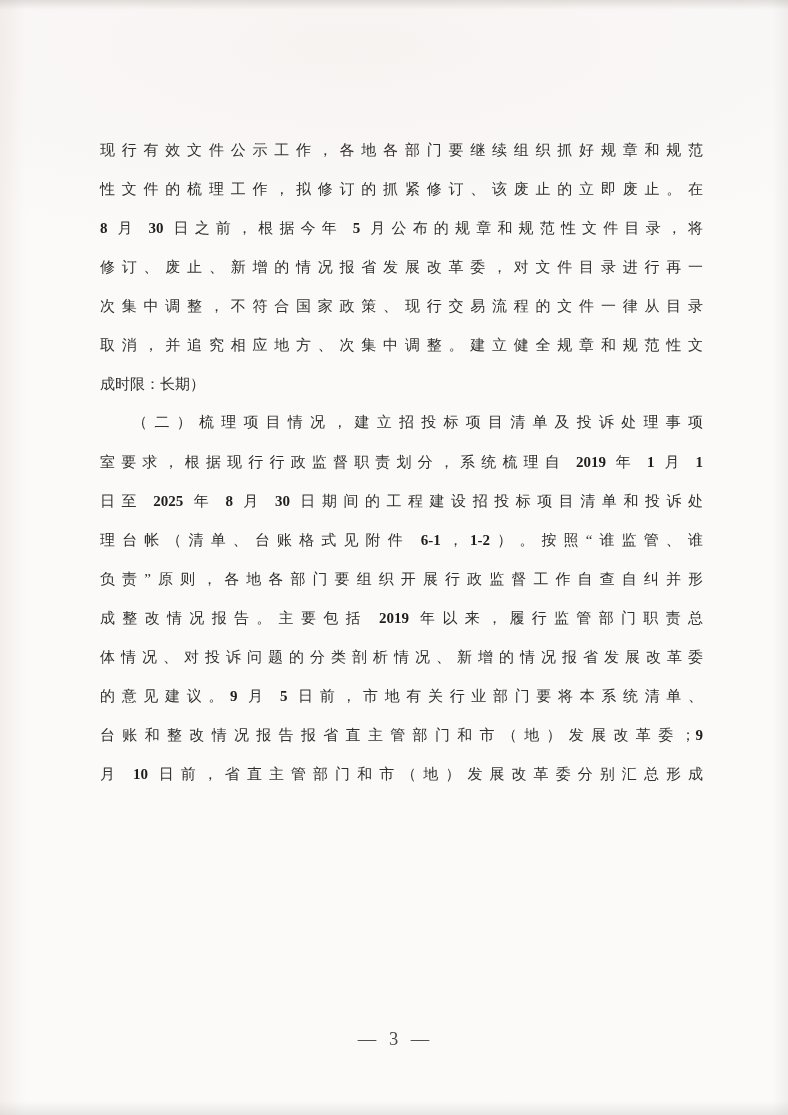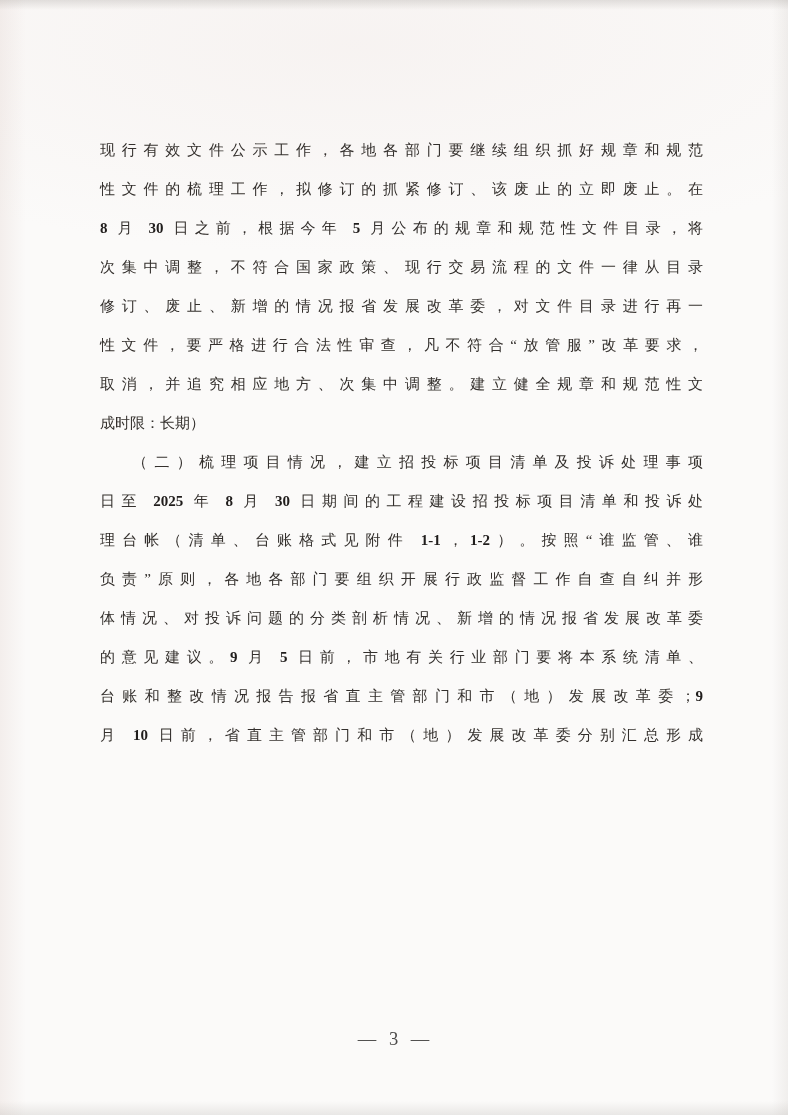--- a/index.html
+++ b/index.html
@@ -42,20 +42,21 @@
     color: #34302d;
     text-rendering: optimizeLegibility;
   }
   .line.just {
     text-align: justify;
     text-align-last: justify;
     text-justify: inter-character;
   }
   .line.indent {
     text-indent: 2.15em;
+    font-family: Liberation Mono, monospace;
   }
   .line b.num {
     font-family: "Liberation Serif", serif;
     font-weight: 700;
     color: #201d1c;
   }
   .page-number {
     position: absolute;
     left: 0;
     right: 0;
@@ -69,28 +70,29 @@
   }
 </style>
 </head>
 <body>
 
 <div class="page">
   <div class="body-text">
       <div class="line just">现行有效文件公示工作，各地各部门要继续组织抓好规章和规范</div>
       <div class="line just">性文件的梳理工作，拟修订的抓紧修订、该废止的立即废止。在</div>
       <div class="line just"><b class="num">8</b> 月 <b class="num">30</b> 日之前，根据今年 <b class="num">5</b> 月公布的规章和规范性文件目录，将</div>
+      <div class="line just">修订、废止、新增的情况报省发展改革委，对文件目录进行再一</div>
       <div class="line just">次集中调整，不符合国家政策、现行交易流程的文件一律从目录</div>
-      <div class="line just">修订、废止、新增的情况报省发展改革委，对文件目录进行再一</div>
-      <div class="line just">性文件，要严格进行合法性审查，凡不符合“放管服”改革要求，</div>
       <div class="line just">取消，并追究相应地方、次集中调整。建立健全规章和规范性文</div>
       <div class="line">成时限：长期）</div>
       <div class="line just indent">（二）梳理项目情况，建立招投标项目清单及投诉处理事项</div>
+      <div class="line just">室要求，根据现行行政监督职责划分，系统梳理自 <b class="num">2019</b> 年 <b class="num">1</b> 月 <b class="num">1</b></div>
       <div class="line just">日至 <b class="num">2025</b> 年 <b class="num">8</b> 月 <b class="num">30</b> 日期间的工程建设招投标项目清单和投诉处</div>
-      <div class="line just">理台帐（清单、台账格式见附件 <b class="num">1-1</b>，<b class="num">1-2</b>）。按照“谁监管、谁</div>
+      <div class="line just">理台帐（清单、台账格式见附件 <b class="num">6-1</b>，<b class="num">1-2</b>）。按照“谁监管、谁</div>
       <div class="line just">负责”原则，各地各部门要组织开展行政监督工作自查自纠并形</div>
+      <div class="line just">成整改情况报告。主要包括 <b class="num">2019</b> 年以来，履行监管部门职责总</div>
       <div class="line just">体情况、对投诉问题的分类剖析情况、新增的情况报省发展改革委</div>
       <div class="line just">的意见建议。<b class="num">9</b> 月 <b class="num">5</b> 日前，市地有关行业部门要将本系统清单、</div>
       <div class="line just">台账和整改情况报告报省直主管部门和市（地）发展改革委；<b class="num">9</b></div>
       <div class="line just">月 <b class="num">10</b> 日前，省直主管部门和市（地）发展改革委分别汇总形成</div>
     </div>
   <div class="page-number">— 3 —</div>
 </div>
 
 </body></html>

